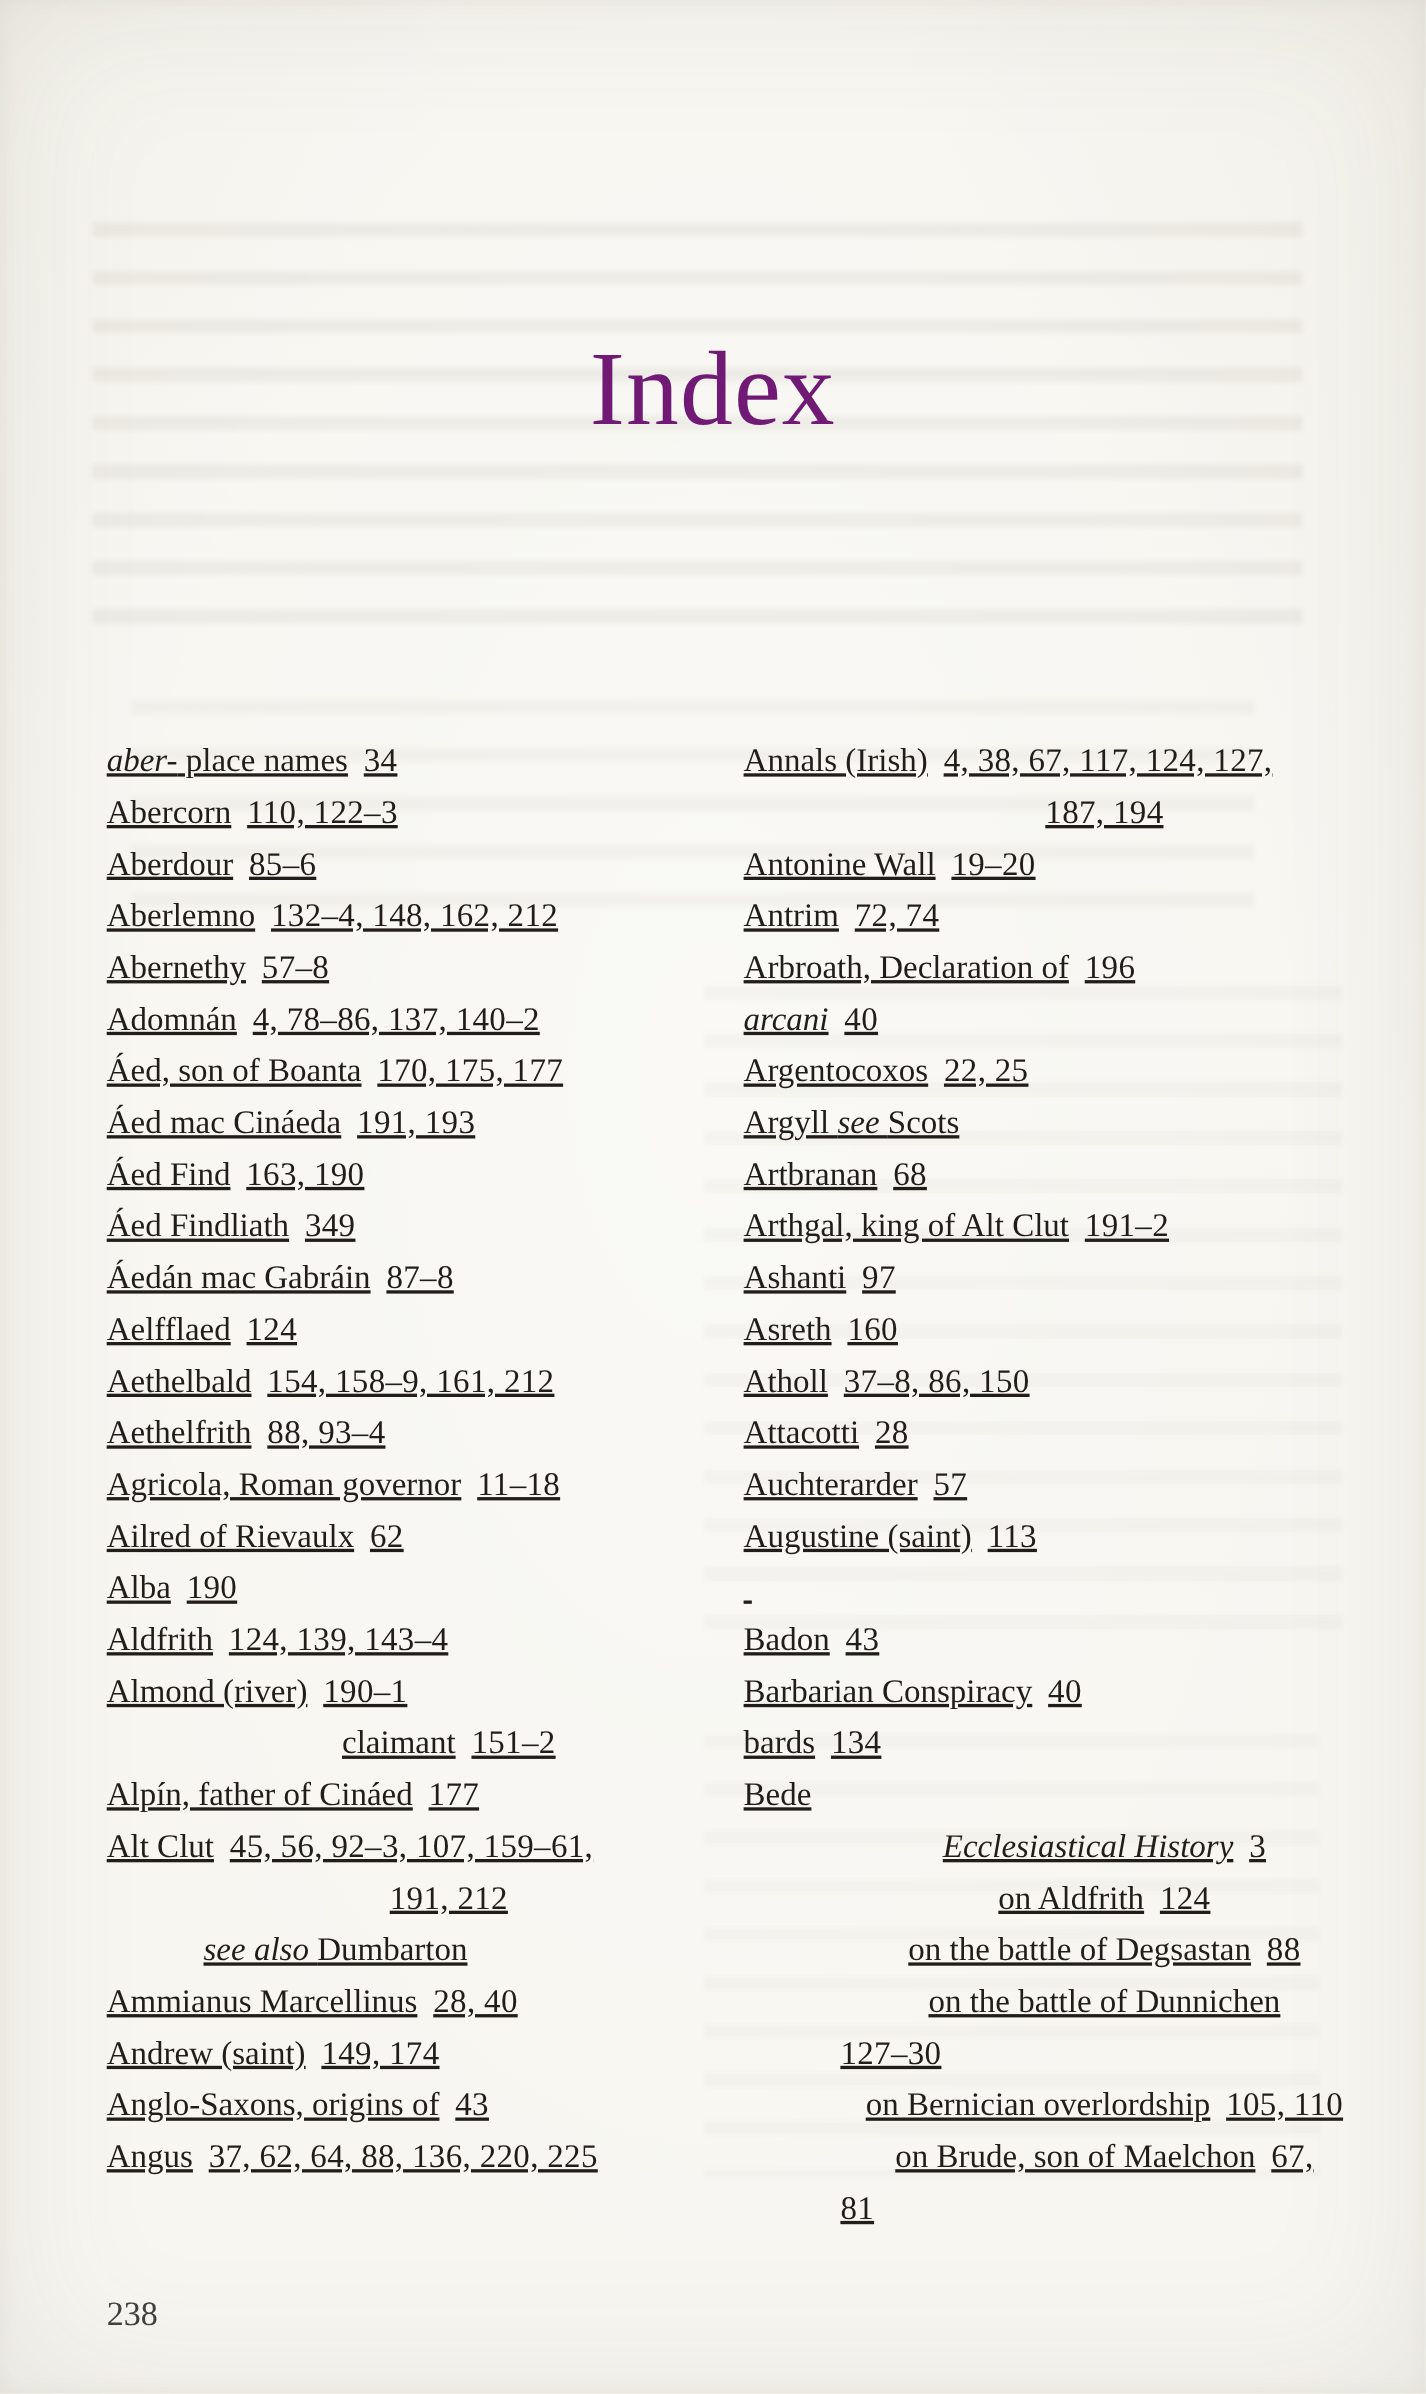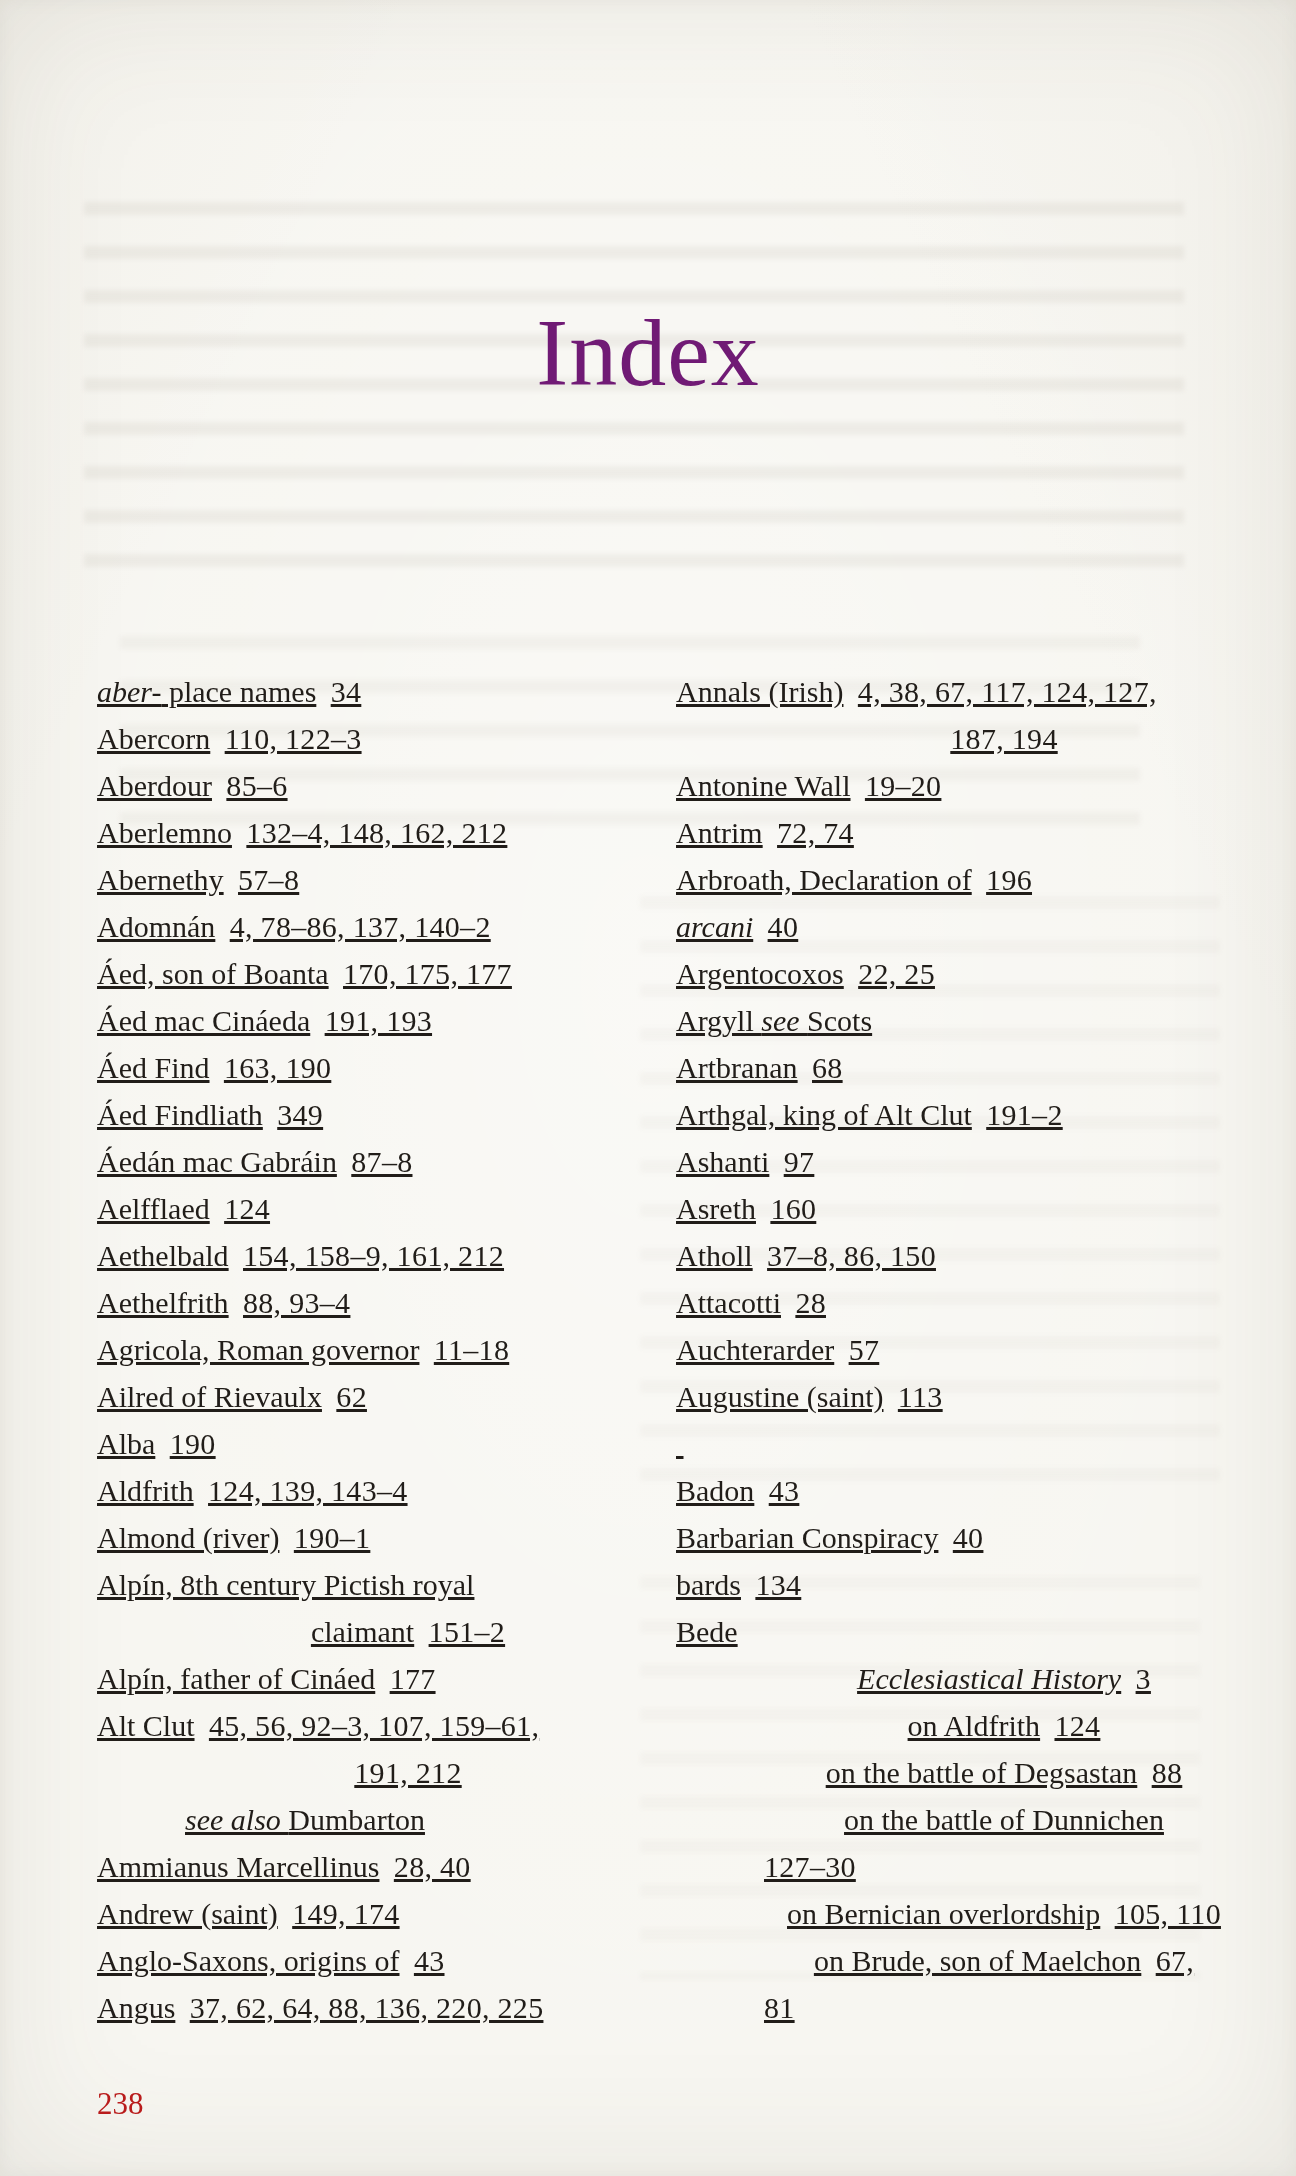--- a/index.html
+++ b/index.html
@@ -48,21 +48,21 @@
   .col-right{left:676px;width:600px;}
   .line{white-space:nowrap;height:47px;text-decoration:underline;}
   .indent-1{padding-left:56px;text-align:center;}
   .indent-2{padding-left:88px;}
   .it{font-style:italic;}
   .line .loc:not(:first-child){margin-left:0.48em;}
   .loc{letter-spacing:0.3px;}
   .blank{height:47px;}
   .pageno{
     position:absolute;left:97px;top:2086px;
-    font-size:31px;color:#b91c1c;
+    font-size:31px;color:#404040;
   }
 </style>
 </head>
 <body>
 
 <div class="page">
 
   <div class="bleed bleed-a"></div>
   <div class="bleed bleed-b"></div>
   <div class="bleed bleed-c"></div>
@@ -83,21 +83,20 @@
       <div class="line"><span class="">Áed Findliath</span><span class="loc">349</span></div>
       <div class="line"><span class="">Áedán mac Gabráin</span><span class="loc">87–8</span></div>
       <div class="line"><span class="">Aelfflaed</span><span class="loc">124</span></div>
       <div class="line"><span class="">Aethelbald</span><span class="loc">154, 158–9, 161, 212</span></div>
       <div class="line"><span class="">Aethelfrith</span><span class="loc">88, 93–4</span></div>
       <div class="line"><span class="">Agricola, Roman governor</span><span class="loc">11–18</span></div>
       <div class="line"><span class="">Ailred of Rievaulx</span><span class="loc">62</span></div>
       <div class="line"><span class="">Alba</span><span class="loc">190</span></div>
       <div class="line"><span class="">Aldfrith</span><span class="loc">124, 139, 143–4</span></div>
       <div class="line"><span class="">Almond (river)</span><span class="loc">190–1</span></div>
-      <div class="line"><span class="">Alpín, 8th century Pictish royal</span></div>
       <div class="line indent-1"><span class="">claimant</span><span class="loc">151–2</span></div>
       <div class="line"><span class="">Alpín, father of Cináed</span><span class="loc">177</span></div>
       <div class="line"><span class="">Alt Clut</span><span class="loc">45, 56, 92–3, 107, 159–61,</span></div>
       <div class="line indent-1"><span class="loc">191, 212</span></div>
       <div class="line indent-2"><span class="it ">see also </span><span class="">Dumbarton</span></div>
       <div class="line"><span class="">Ammianus Marcellinus</span><span class="loc">28, 40</span></div>
       <div class="line"><span class="">Andrew (saint)</span><span class="loc">149, 174</span></div>
       <div class="line"><span class="">Anglo-Saxons, origins of</span><span class="loc">43</span></div>
       <div class="line"><span class="">Angus</span><span class="loc">37, 62, 64, 88, 136, 220, 225</span></div>
     </div>

